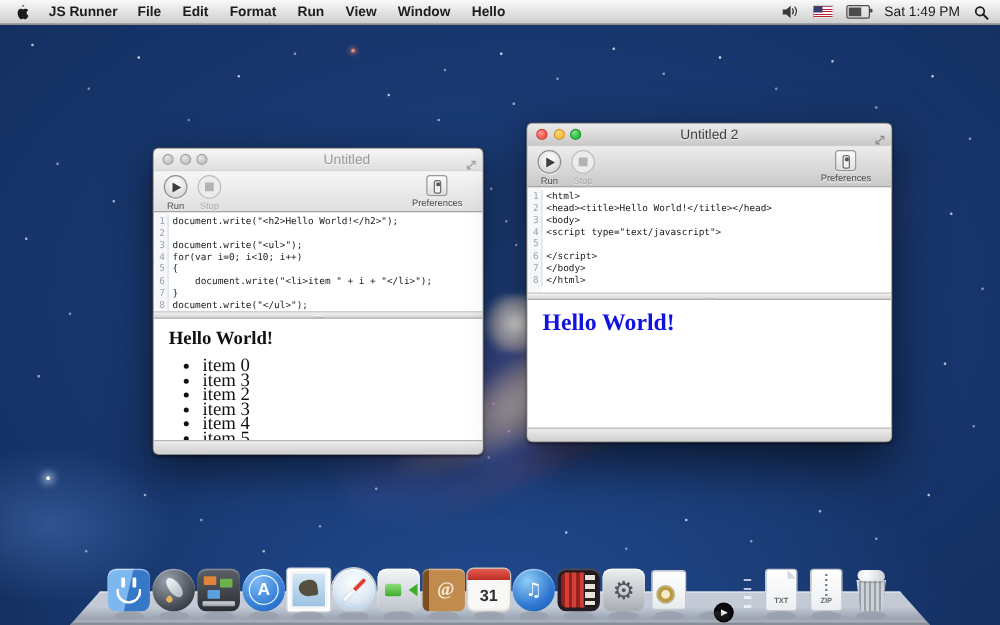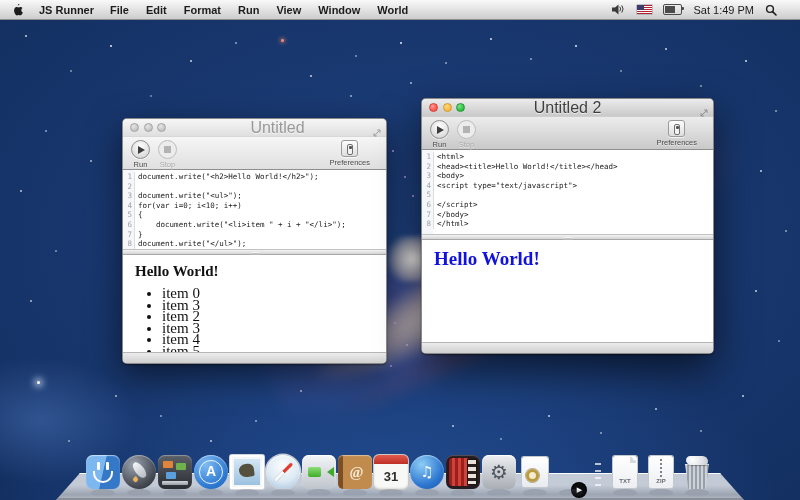--- a/index.html
+++ b/index.html
@@ -33,38 +33,38 @@
     412px 195px rgba(205,170,250,.8),394px 322px rgba(210,175,255,.75),406px 344px rgba(224,184,255,.7),390px 365px rgba(205,170,250,.7);}
   .star-bright{position:absolute;left:37px;top:381px;width:3px;height:3px;border-radius:50%;background:#fff;box-shadow:0 0 7px 2.5px rgba(220,235,255,.85);pointer-events:none;}
   .star-red{position:absolute;left:281px;top:39px;width:2.5px;height:2.5px;border-radius:50%;background:#e08a7a;box-shadow:0 0 4px 1px rgba(230,130,110,.7);pointer-events:none;}
   
   .menubar{position:absolute;left:0;top:0;width:800px;height:19px;background:linear-gradient(#f9f9f9,#cdcdcd);border-bottom:1px solid #8e8e8e;
     display:flex;align-items:center;justify-content:space-between;font-size:11px;color:#1c1c1c;z-index:40;}
   .mb-left{display:flex;align-items:center;gap:16px;padding-left:12px;}
   .mb-app{font-weight:bold;}
   .mb-menus{display:flex;gap:17px;}
   .menu-item{cursor:default;font-weight:bold;}
-  .mb-right{display:flex;align-items:center;gap:11px;padding-right:23px;}
+  .mb-right{display:flex;align-items:center;gap:11px;padding-right:9px;}
   .flag{width:15px;height:9px;position:relative;background:repeating-linear-gradient(#b22234 0 1px,#fff 1px 2px);box-shadow:0 0 0 .5px #999;}
   .flag::before{content:"";position:absolute;left:0;top:0;width:7px;height:5px;background:#3c3b6e;}
   .battery{width:17px;height:9px;border:1px solid #4b4b4b;border-radius:2px;position:relative;}
   .battery::before{content:"";position:absolute;left:1px;top:1px;bottom:1px;width:10px;background:#4b4b4b;}
   .battery::after{content:"";position:absolute;right:-3px;top:2px;width:2px;height:3px;background:#4b4b4b;border-radius:0 1px 1px 0;}
   .clock{font-size:11px;}
   
   .window{position:absolute;border-radius:5px;box-shadow:0 12px 34px rgba(0,0,0,.55),0 1px 2px rgba(0,0,0,.4);background:#fff;
     border:1px solid rgba(40,40,40,.55);display:flex;flex-direction:column;overflow:hidden;z-index:20;}
   .win-left{left:122px;top:118px;width:263px;height:244px;}
   .win-right{left:421px;top:98px;width:291px;height:254px;z-index:25;box-shadow:0 16px 42px rgba(0,0,0,.62),0 1px 2px rgba(0,0,0,.45);}
   .titlebar{height:17px;flex:0 0 17px;position:relative;display:flex;align-items:center;justify-content:center;
     border-bottom:1px solid rgba(0,0,0,.12);}
   .window.active .chrome-top{background:linear-gradient(#ececec,#c9c9c9);}
   .window.inactive .chrome-top{background:linear-gradient(#f6f6f6,#dfdfdf);}
   .chrome-top{background:linear-gradient(#ececec,#c9c9c9);}
-  .title{font-size:16px;color:#3f3f3f;text-shadow:0 1px 0 rgba(255,255,255,.65);text-align:right;}
+  .title{font-size:11px;color:#3f3f3f;text-shadow:0 1px 0 rgba(255,255,255,.65);text-align:right;}
   .window.inactive .title{color:#989898;padding-left:46px;}
   .traffic{position:absolute;left:7px;top:4px;display:flex;gap:4.5px;}
   .tl{width:9px;height:9px;border-radius:50%;box-sizing:border-box;}
   .window.active .tl-close{background:radial-gradient(circle at 35% 30%,#ff9a92,#fc5a51 65%);border:.5px solid #cf3e35;}
   .window.active .tl-min{background:radial-gradient(circle at 35% 30%,#ffd67e,#fdbb3e 65%);border:.5px solid #cf9a2d;}
   .window.active .tl-zoom{background:radial-gradient(circle at 35% 30%,#84e08e,#2bc03f 65%);border:.5px solid #22952f;}
   .window.inactive .tl{background:radial-gradient(circle at 35% 30%,#e6e6e6,#c3c3c3 70%);border:.5px solid #a3a3a3;}
   .resize-glyph{position:absolute;right:5px;top:4px;opacity:.75;}
   .toolbar{height:33px;flex:0 0 33px;display:flex;align-items:flex-start;padding:3px 8px 0 8px;box-sizing:border-box;
     border-bottom:1px solid #8f8f8f;}
@@ -206,21 +206,21 @@
           </svg>
       </span>
       <span class="mb-app">JS Runner</span>
       <span class="mb-menus">
           <span class="menu-item">File</span>
           <span class="menu-item">Edit</span>
           <span class="menu-item">Format</span>
           <span class="menu-item">Run</span>
           <span class="menu-item">View</span>
           <span class="menu-item">Window</span>
-          <span class="menu-item">World</span>
+          <span class="menu-item">Hello</span>
         </span>
     </div>
     <div class="mb-right">
       <span style="display:flex;">
         <svg width="14" height="11" viewBox="0 0 14 11">
             <path fill="#3a3a3a" d="M0 3.5h3L6.5 .5v10L3 7.5H0z"></path>
             <path d="M8 3q1.5 2 0 4M10 1.7q2.4 3.3 0 6.6" stroke="#3a3a3a" stroke-width="1" fill="none" stroke-linecap="round"></path>
           </svg>
       </span>
       <span class="flag"></span>

